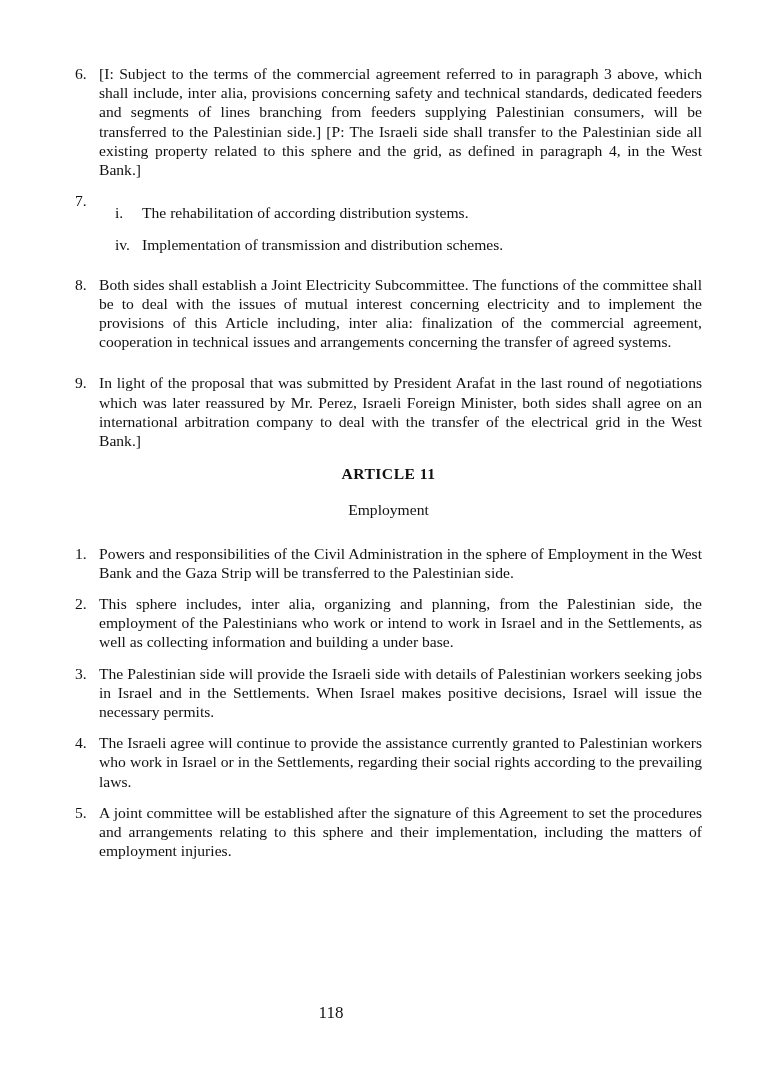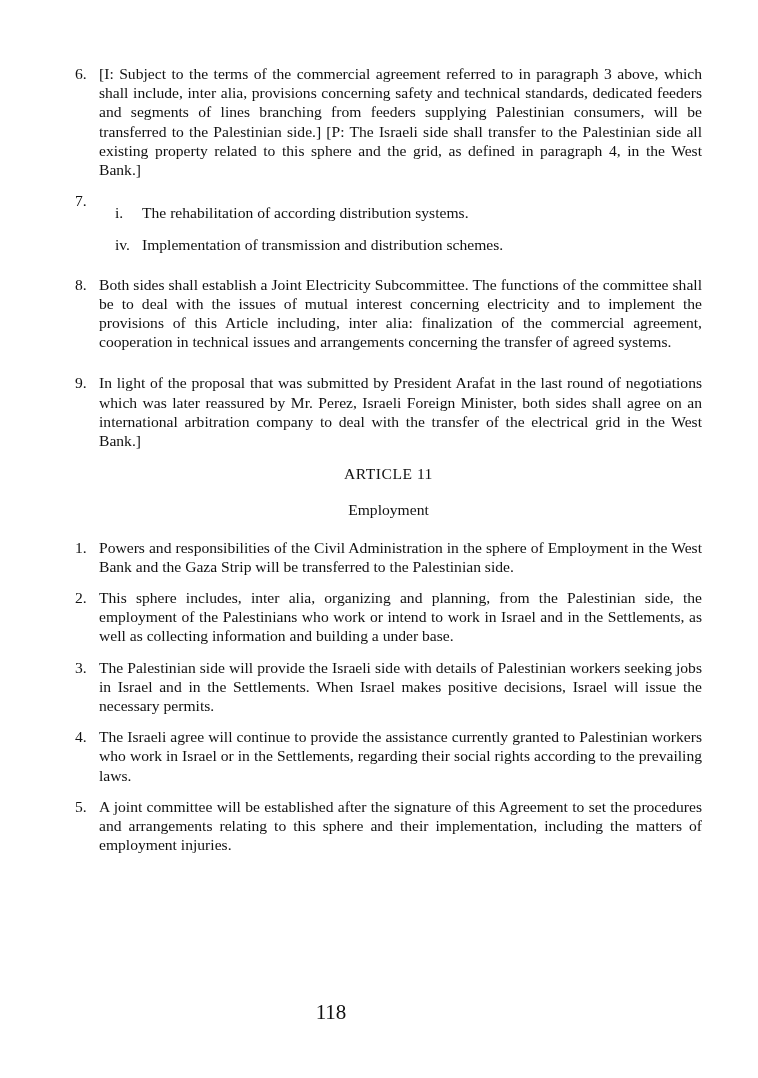--- a/index.html
+++ b/index.html
@@ -42,36 +42,36 @@
   }
   .subitem:last-child { margin-bottom: 8px; }
   .subnum {
     flex: 0 0 27px;
     width: 27px;
   }
   .subtxt { flex: 1; }
   .gap-before { margin-top: 22px; }
   .article-heading {
     text-align: center;
-    font-weight: normal;
+    font-weight: bold;
     margin-top: 14px;
     letter-spacing: 0.5px;
   }
   .article-subtitle {
     text-align: center;
     margin-top: 17px;
-    margin-bottom: 18px;
+    margin-bottom: 24px;
   }
   .page-number {
     position: absolute;
     top: 1003px;
     left: 0;
     width: 662px;
     text-align: center;
-    font-size: 21px;
+    font-size: 17px;
     line-height: 19.2px;
   }
 </style>
 </head>
 <body>
 
 <div class="page">
 
   <div class="item">
     <span class="num">6.</span>

